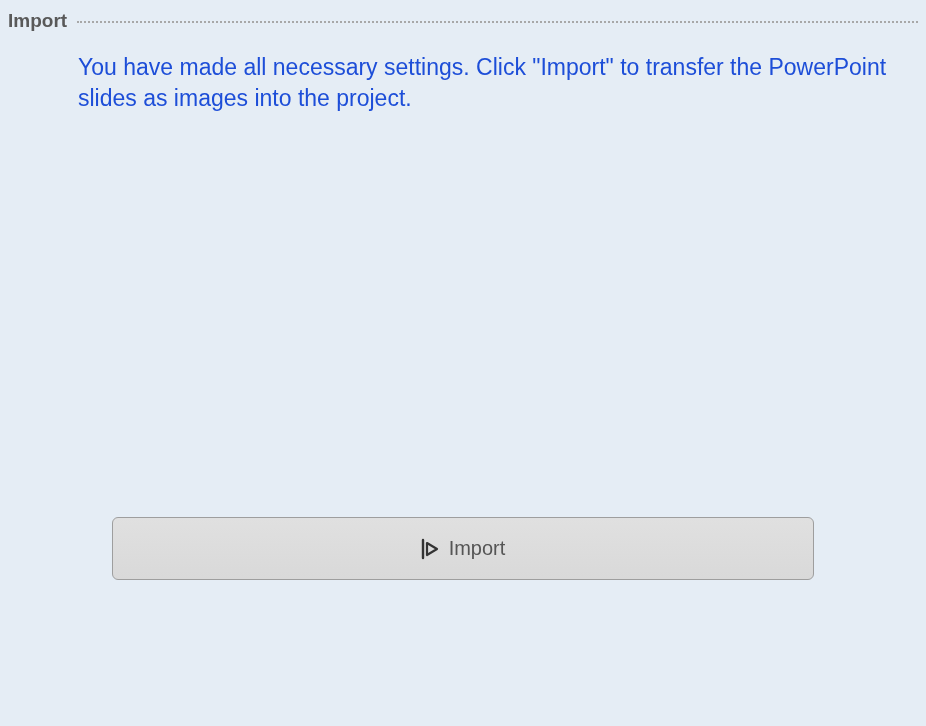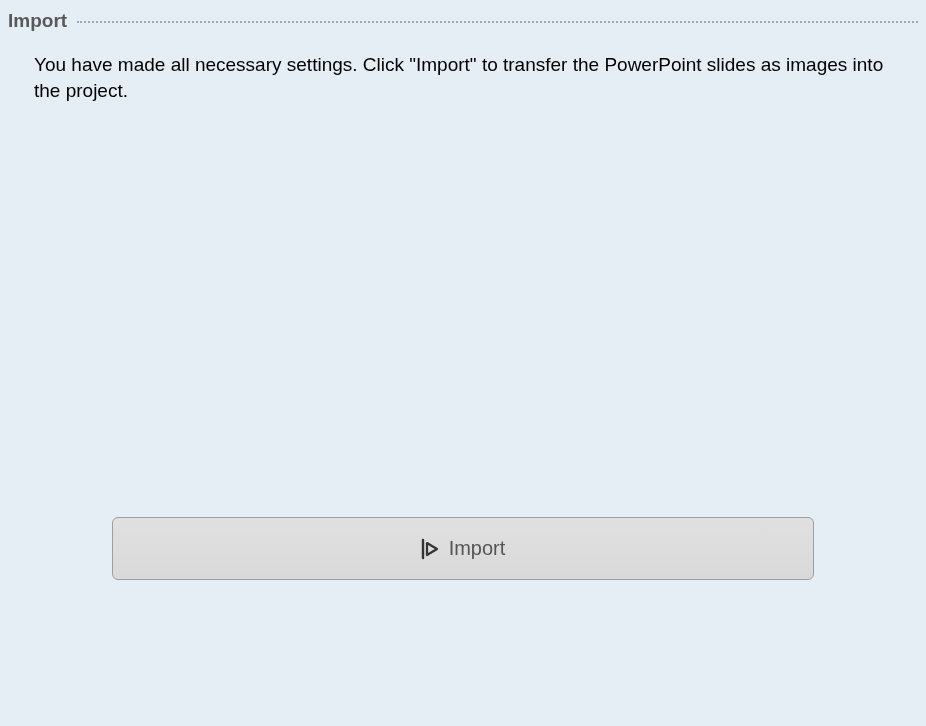--- a/index.html
+++ b/index.html
@@ -27,23 +27,24 @@
       white-space: nowrap;
     }
     .dotted-line {
       flex: 1;
       height: 0;
       border-top: 2px dotted #a8a8a8;
       margin-top: 2px;
     }
     .description {
       padding: 20px 28px 0 34px;
-      font-size: 19px;
-      color: #000000;
+      font-size: 23px;
+      color: #1d4ed8;
       line-height: 1.35;
+      margin-left: 44px;
     }
     .button-wrap {
       position: absolute;
       left: 112px;
       top: 517px;
       width: 702px;
     }
     .import-button {
       width: 100%;
       height: 63px;

